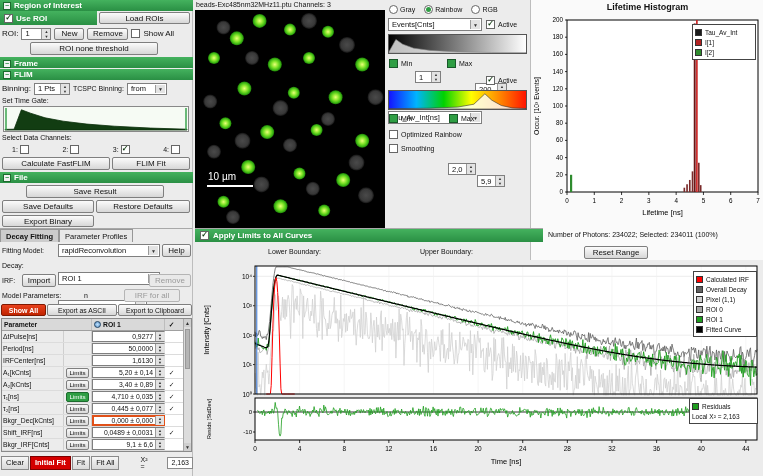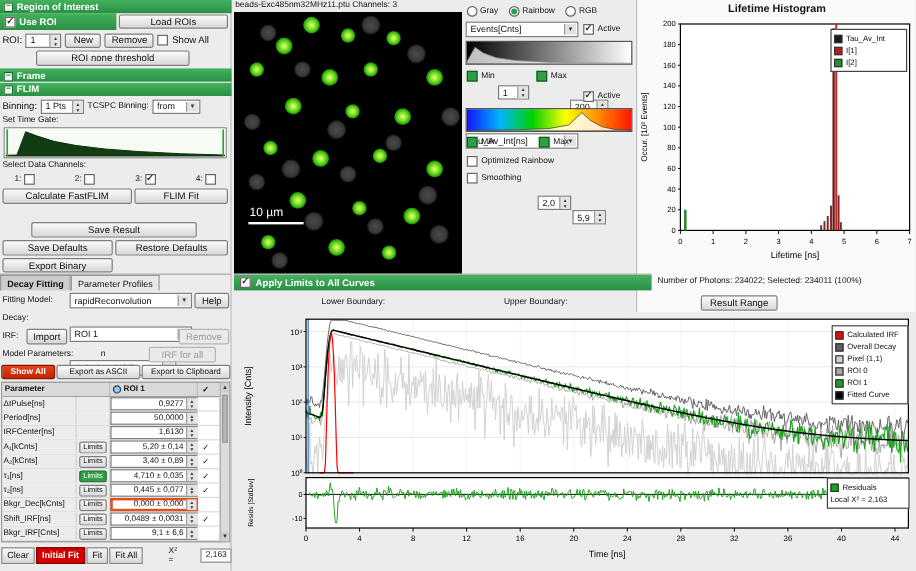--- a/index.html
+++ b/index.html
@@ -130,20 +130,24 @@
         </span>
         <span class="r" style="gap: 2px;">
           <span class="lbl7">4:</span>
           <span class="cb"></span>
         </span>
       </div>
 
     <div class="btn abs" style="left:2px;top:157px;width:108px;height:13px;">Calculate FastFLIM</div>
     <div class="btn abs" style="left:112px;top:157px;width:78px;height:13px;">FLIM Fit</div>
 
+    <div class="gbar abs" style="left:0;top:172px;width:193px;height:11px;">
+      <span class="gicon">−</span>
+      <span>File</span>
+    </div>
     <div class="btn abs" style="left:26px;top:185px;width:138px;height:13px;">Save Result</div>
     <div class="btn abs" style="left:2px;top:200px;width:92px;height:13px;">Save Defaults</div>
     <div class="btn abs" style="left:96px;top:200px;width:94px;height:13px;">Restore Defaults</div>
     <div class="btn abs" style="left:2px;top:215px;width:92px;height:12px;">Export Binary</div>
   </div>
 
   <div class="abs lbl7" id="img-title" style="left:196px;top:1px;width:188px;height:9px;white-space:nowrap;overflow:hidden;">beads-Exc485nm32MHz11.ptu Channels: 3</div>
   <div class="abs" style="left:195px;top:10px;width:190px;height:218px;background:#000;">
     <svg id="beads-svg" width="190" height="218" viewBox="0 0 190 218">
         <defs>
@@ -505,21 +509,21 @@
   <div class="abs lbl7" style="left:548px;top:231px;width:214px;white-space:nowrap;">Number of Photons: 234022; Selected: 234011 (100%)</div>
 
   <span class="abs lbl7" style="left:268px;top:248px;">Lower Boundary:</span>
   <span class="spin abs" style="left:330px;top:246px;width:60px;height:13px;">
       <span>0,16 ns</span>
     </span>
   <span class="abs lbl7" style="left:420px;top:248px;">Upper Boundary:</span>
   <span class="spin abs" style="left:484px;top:246px;width:62px;height:13px;">
       <span>49,76 ns</span>
     </span>
-  <span class="btn abs" style="left:584px;top:246px;width:64px;height:13px;">Result Range</span>
+  <span class="btn abs" style="left:584px;top:246px;width:64px;height:13px;">Reset Range</span>
 
   <svg class="abs" id="decay-svg" width="568" height="214" style="left:195px;top:262px;">
       <rect x="0" y="0" width="568" height="214" fill="#ececec"></rect>
       <rect x="60" y="4" width="502" height="128" fill="#fff"></rect>
       <rect x="60" y="136" width="502" height="42" fill="#fff"></rect>
       <line x1="60" y1="132" x2="562" y2="132" stroke="#e4e4e4" stroke-width="0.7"></line>
       <line x1="58" y1="132" x2="60" y2="132" stroke="#000" stroke-width="0.8"></line>
       <text x="57" y="134.5" text-anchor="end" font-size="6.5">10⁰</text>
       <line x1="60" y1="102.57471264367815" x2="562" y2="102.57471264367815" stroke="#e4e4e4" stroke-width="0.7"></line>
       <line x1="58" y1="102.57471264367815" x2="60" y2="102.57471264367815" stroke="#000" stroke-width="0.8"></line>

